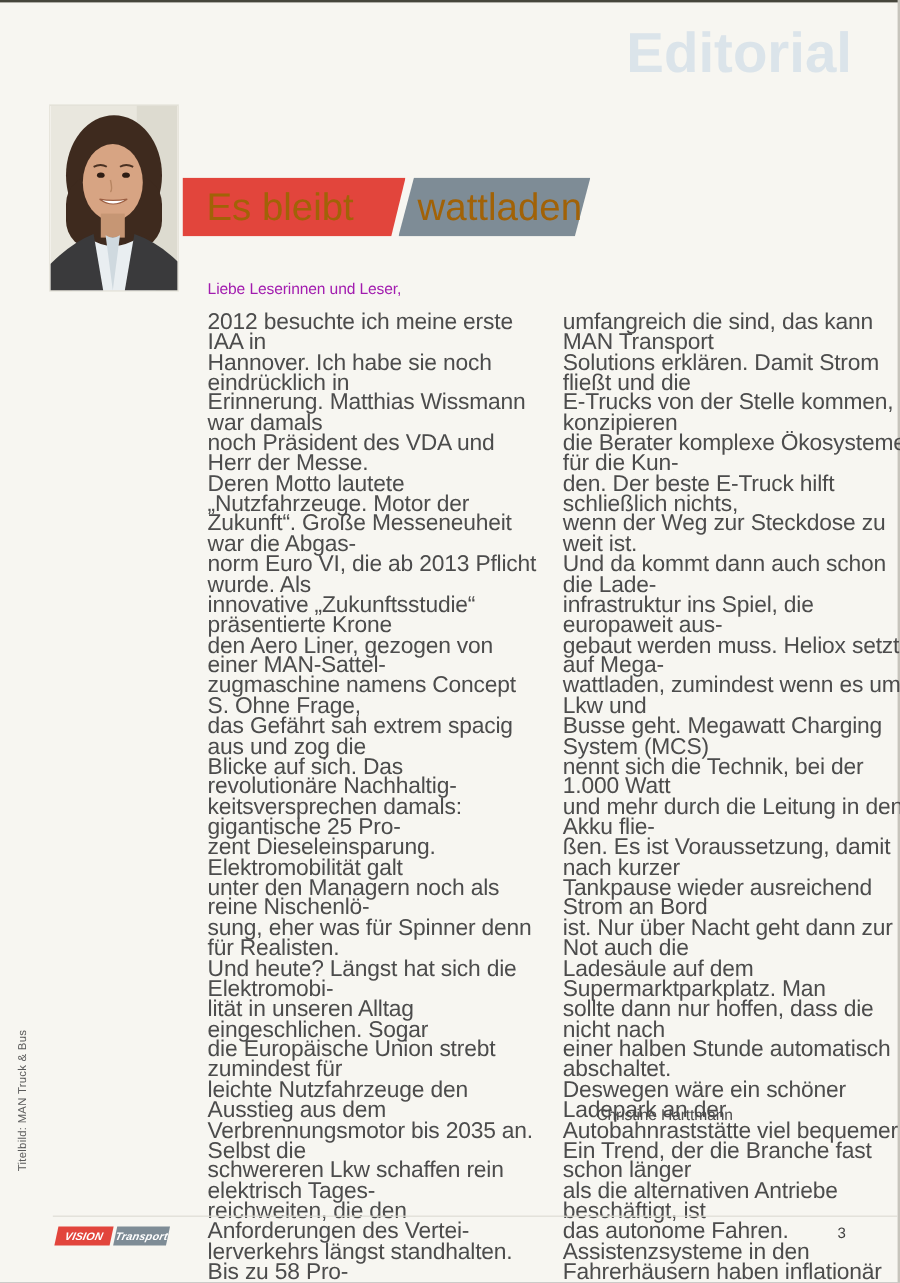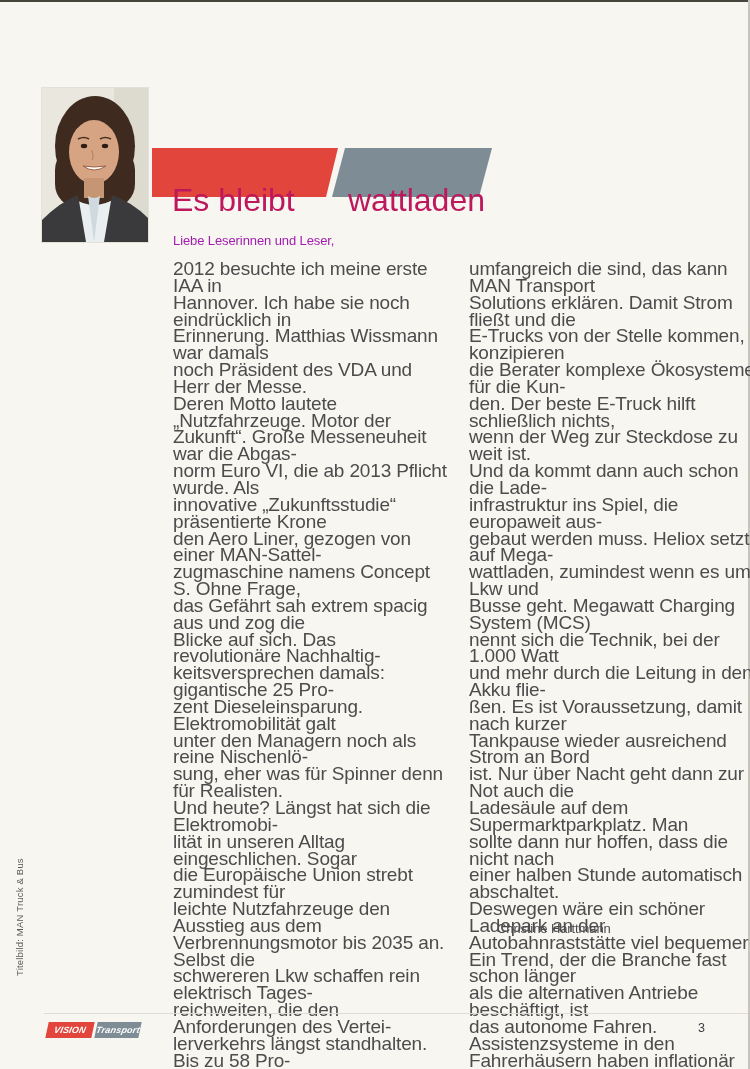--- a/index.html
+++ b/index.html
@@ -19,22 +19,22 @@
   .banner{position:absolute;left:152px;top:148px;height:49px;}
   .banner-red{
     position:absolute;left:0;top:0;width:186px;height:49px;background:#e2453c;
     clip-path:polygon(0 0,186px 0,174px 49px,0 49px);
   }
   .banner-gray{
     position:absolute;left:180px;top:0;width:160px;height:49px;background:#7e8c96;
     clip-path:polygon(13px 0,160px 0,147px 49px,0 49px);
   }
   .banner-text{
-    position:absolute;top:0;height:51px;line-height:48px;color:#be185d;
-    font-size:32px;font-weight:400;white-space:nowrap;margin-top:28px;
+    position:absolute;top:0;height:51px;line-height:48px;color:#a16207;
+    font-size:32px;font-weight:400;white-space:nowrap;
   }
   .banner-text.t1{left:20px;}
   .banner-text.t2{left:196px;}
   .side-caption{
     position:absolute;left:14px;top:976px;transform:rotate(-90deg);
     transform-origin:left top;font-size:9.5px;color:#5a5a5a;white-space:nowrap;
     letter-spacing:0.2px;
   }
   .greeting{position:absolute;left:173px;top:233px;font-size:13px;letter-spacing:-0.1px;color:#a21caf;}
   .bodycol{
@@ -59,20 +59,21 @@
   .page-number{position:absolute;left:698px;top:1021px;font-size:12.5px;color:#3e3e3e;}
 </style>
 </head>
 <body>
 
 <div class="page">
 
   <div class="scan-top"></div>
   <div class="scan-right"></div>
 
+  <div class="editorial">Editorial</div>
 
   <div class="photo">
     <svg viewBox="0 0 106 154" preserveAspectRatio="none">
       <rect width="106" height="154" fill="#e9e7de"></rect>
       <rect x="72" width="34" height="154" fill="#dddbd0"></rect>
       <ellipse cx="53" cy="58" rx="40" ry="50" fill="#3e2a1e"></ellipse>
       <rect x="13" y="58" width="80" height="62" rx="24" fill="#3e2a1e"></rect>
       <ellipse cx="52" cy="64" rx="25" ry="32" fill="#d7a483"></ellipse>
       <rect x="42" y="90" width="20" height="20" fill="#c69674"></rect>
       <path d="M18 154 L31 110 Q52 124 74 110 L88 154 Z" fill="#e9eef1"></path>

